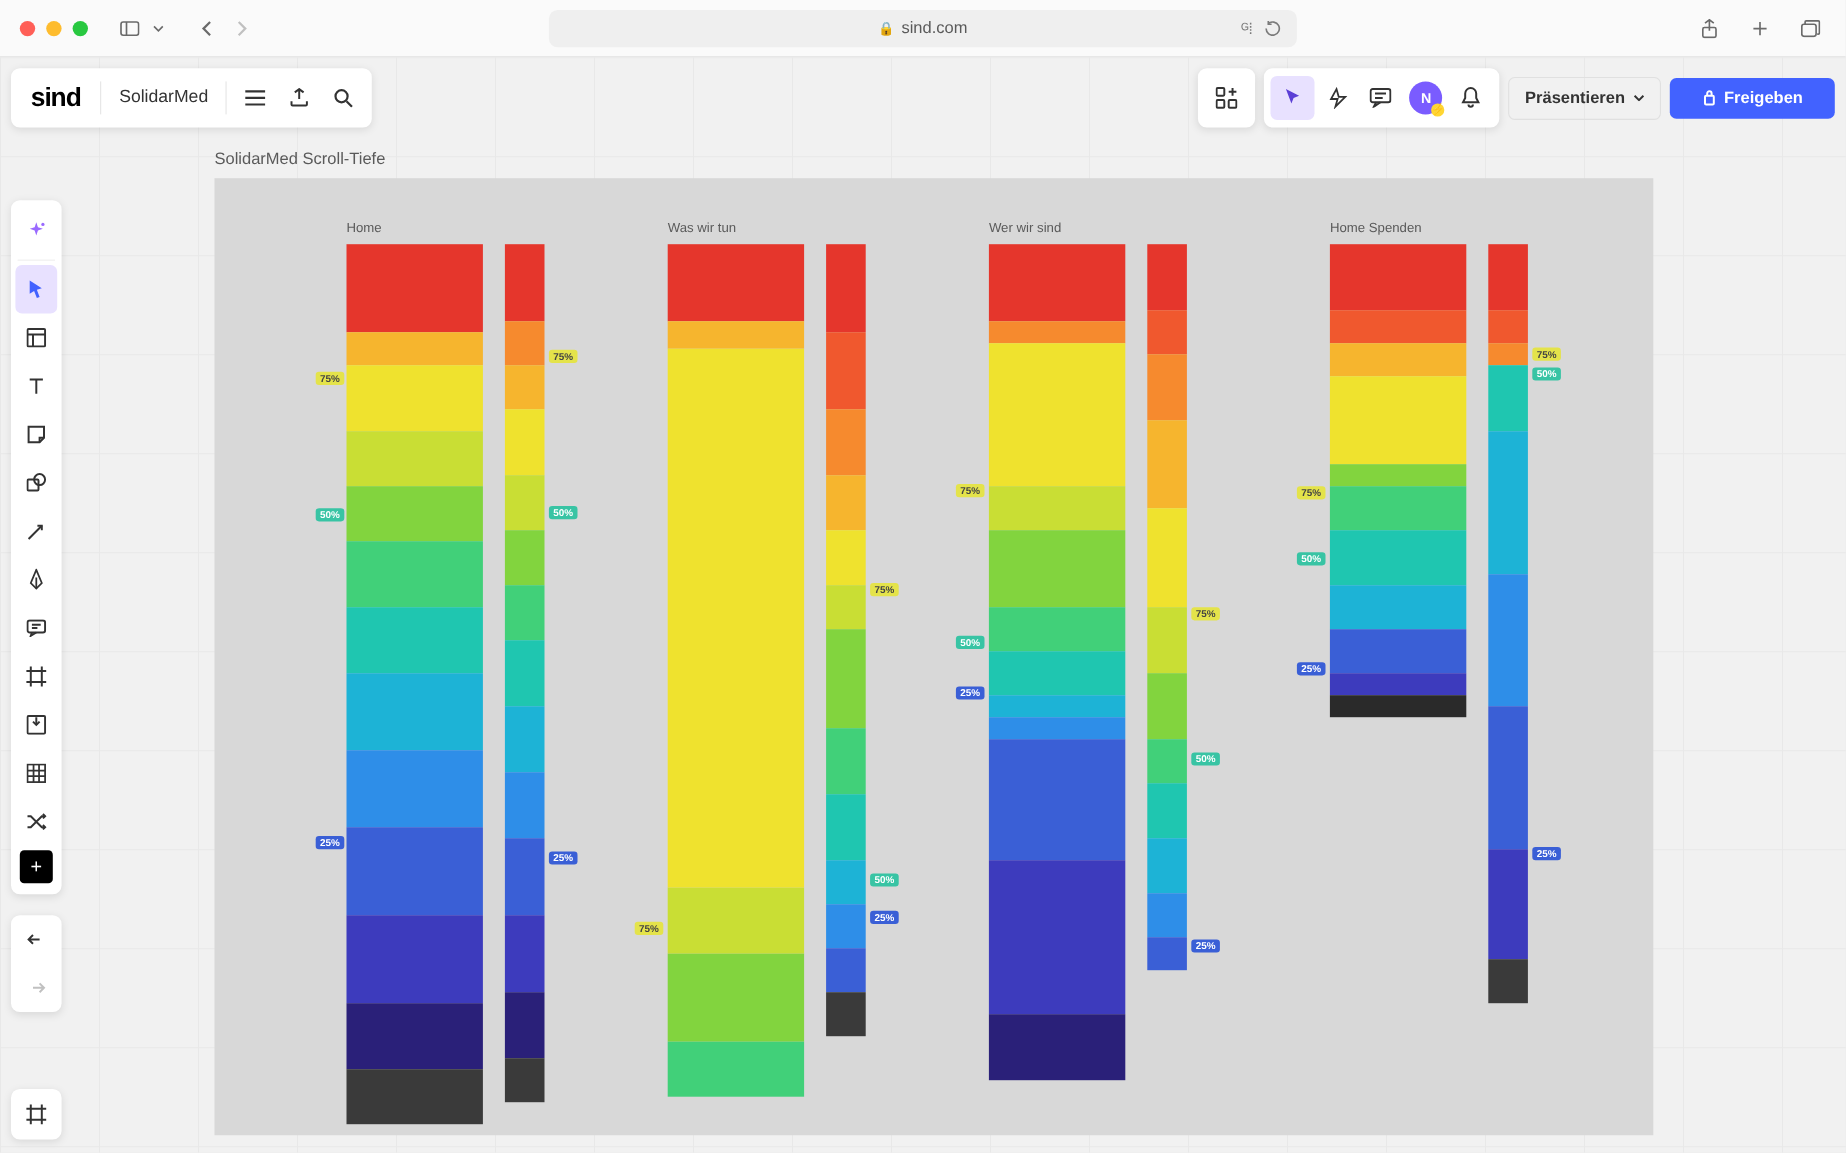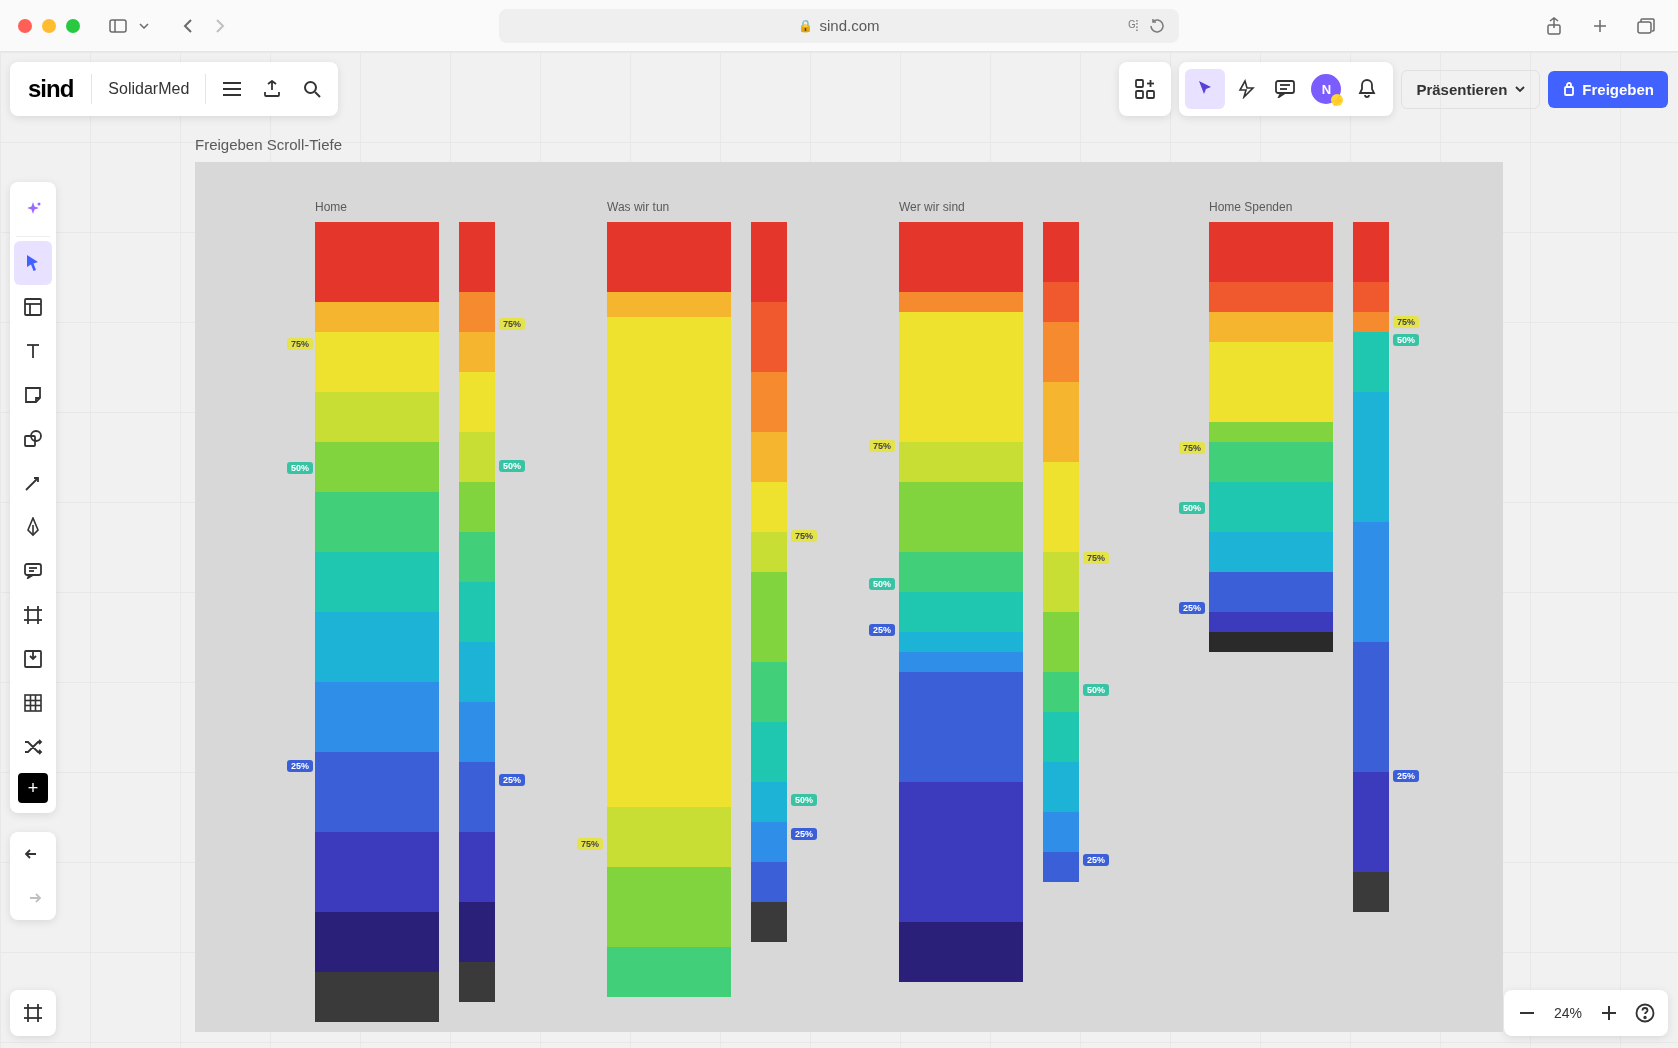--- a/index.html
+++ b/index.html
@@ -26,21 +26,21 @@
 .divider { width:1px; height:30px; background:#e5e5e5; margin:0 6px; }
 .board-name { font-size:16px; color:#333; padding:0 10px; cursor:pointer; }
 .tbar-btn { width:40px; height:40px; display:flex; align-items:center; justify-content:center; border:none; background:none; cursor:pointer; border-radius:6px; color:#333; }
 
 .right-cluster { position:absolute; top:10px; right:10px; display:flex; gap:8px; align-items:center; }
 .white-box { background:#fff; border-radius:8px; box-shadow:0 2px 8px rgba(0,0,0,.1); display:flex; align-items:center; padding:6px; height:54px; }
 .cursor-active { background:#e8e1ff; color:#5b3fd6; }
 .avatar { width:30px; height:30px; border-radius:50%; background:#7a5cff; color:#fff; display:flex; align-items:center; justify-content:center; font-weight:bold; font-size:13px; position:relative; margin:0 6px; }
 .avatar::after { content:"⚡"; font-size:10px; position:absolute; bottom:-2px; right:-2px; background:#ffd633; border-radius:50%; width:12px; height:12px; display:flex; align-items:center; justify-content:center; }
 .present-btn { background:none; border:1px solid #e0e0e0; border-radius:6px; padding:10px 14px; font-size:15px; cursor:pointer; display:flex; align-items:center; gap:8px; color:#333; font-weight:600; }
-.share-btn { background:#4262ff; color:#fff; border:none; border-radius:6px; padding:10px 14px; font-size:15px; cursor:pointer; display:flex; align-items:center; gap:6px; font-weight:600; }
+.share-btn { background:#4262ff; color:#fff; border:none; border-radius:6px; padding:10px 29px; font-size:15px; cursor:pointer; display:flex; align-items:center; gap:6px; font-weight:600; }
 
 
 .left-toolbar { position:absolute; top:130px; left:10px; width:46px; background:#fff; border-radius:8px; box-shadow:0 2px 8px rgba(0,0,0,.1); display:flex; flex-direction:column; padding:6px 0; }
 .lt-btn { width:46px; height:44px; display:flex; align-items:center; justify-content:center; border:none; background:none; cursor:pointer; color:#333; }
 .lt-btn.active { background:#e8e1ff; color:#4262ff; border-radius:6px; margin:0 4px; width:38px; }
 .lt-sparkle { color:#9a6aff; }
 .lt-add { background:#000; color:#fff; border-radius:4px; margin:4px 8px; width:30px; height:30px; font-size:18px; }
 .lt-divider { height:1px; background:#eee; margin:4px 6px; }
 .undo-redo { position:absolute; top:780px; left:10px; width:46px; background:#fff; border-radius:8px; box-shadow:0 2px 8px rgba(0,0,0,.1); display:flex; flex-direction:column; }
 .frames-btn-box { position:absolute; bottom:12px; left:10px; width:46px; height:46px; background:#fff; border-radius:8px; box-shadow:0 2px 8px rgba(0,0,0,.1); display:flex; align-items:center; justify-content:center; }
@@ -321,44 +321,23 @@
 
   <div class="frames-btn-box">
     <svg width="20" height="20" viewBox="0 0 20 20" stroke="#333" fill="none" stroke-width="1.8">
         <line x1="5" y1="1" x2="5" y2="19"></line>
         <line x1="15" y1="1" x2="15" y2="19"></line>
         <line x1="1" y1="5" x2="19" y2="5"></line>
         <line x1="1" y1="15" x2="19" y2="15"></line>
       </svg>
   </div>
 
-  <div class="zoom-box">
-    <button class="tbar-btn" style="width:30px;height:30px">
-      <svg width="14" height="2" viewBox="0 0 14 2" stroke="currentColor" stroke-width="2">
-          <line x1="0" y1="1" x2="14" y2="1"></line>
-        </svg>
-    </button>
-    <span class="zoom-val">24%</span>
-    <button class="tbar-btn" style="width:30px;height:30px">
-      <svg width="14" height="14" viewBox="0 0 14 14" stroke="currentColor" stroke-width="2">
-          <line x1="7" y1="0" x2="7" y2="14"></line>
-          <line x1="0" y1="7" x2="14" y2="7"></line>
-        </svg>
-    </button>
-    <button class="tbar-btn" style="width:30px;height:30px">
-      <svg width="20" height="20" viewBox="0 0 20 20" stroke="currentColor" fill="none" stroke-width="1.8">
-          <circle cx="10" cy="10" r="8.5"></circle>
-          <path d="M7.5 7.5a2.5 2.5 0 015 0c0 1.5-2.5 2-2.5 3.5"></path>
-          <circle cx="10" cy="14.5" r=".8" fill="currentColor"></circle>
-        </svg>
-    </button>
-  </div>
 
   <div class="frame">
-    <div class="frame-title">Freigeben Scroll-Tiefe</div>
+    <div class="frame-title">SolidarMed Scroll-Tiefe</div>
 
     <div class="page-group" style="left:120px">
       <div class="pg-title">Home</div>
       <div class="strips">
         <div class="strip wide" style="position:relative">
           <div class="seg bg-red" style="height:80px"></div>
           <div class="seg bg-yorange" style="height:30px"></div>
           <div class="seg bg-yellow" style="height:60px"></div>
           <div class="seg bg-yelgrn" style="height:50px"></div>
           <div class="seg bg-green" style="height:50px"></div>

